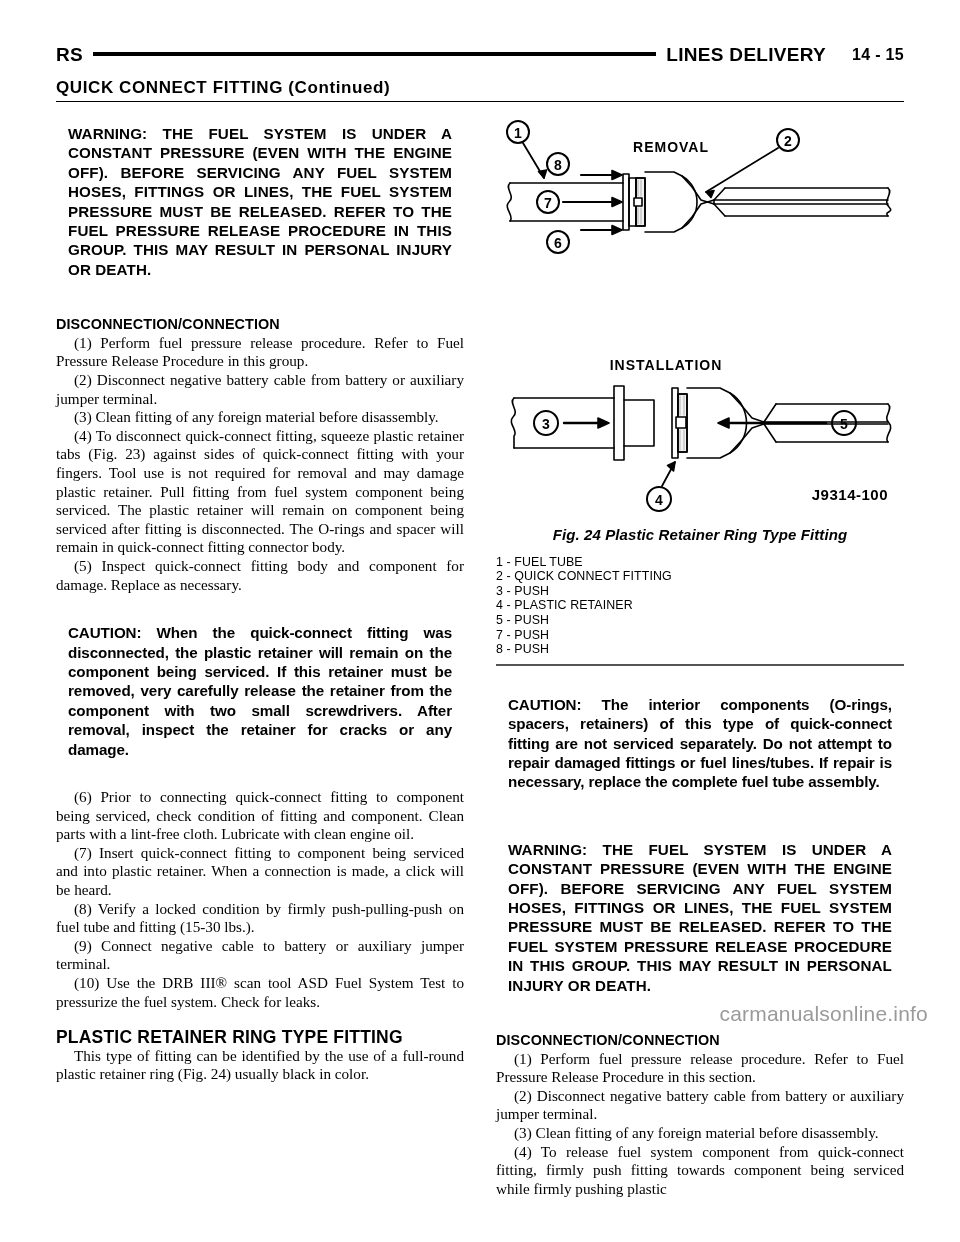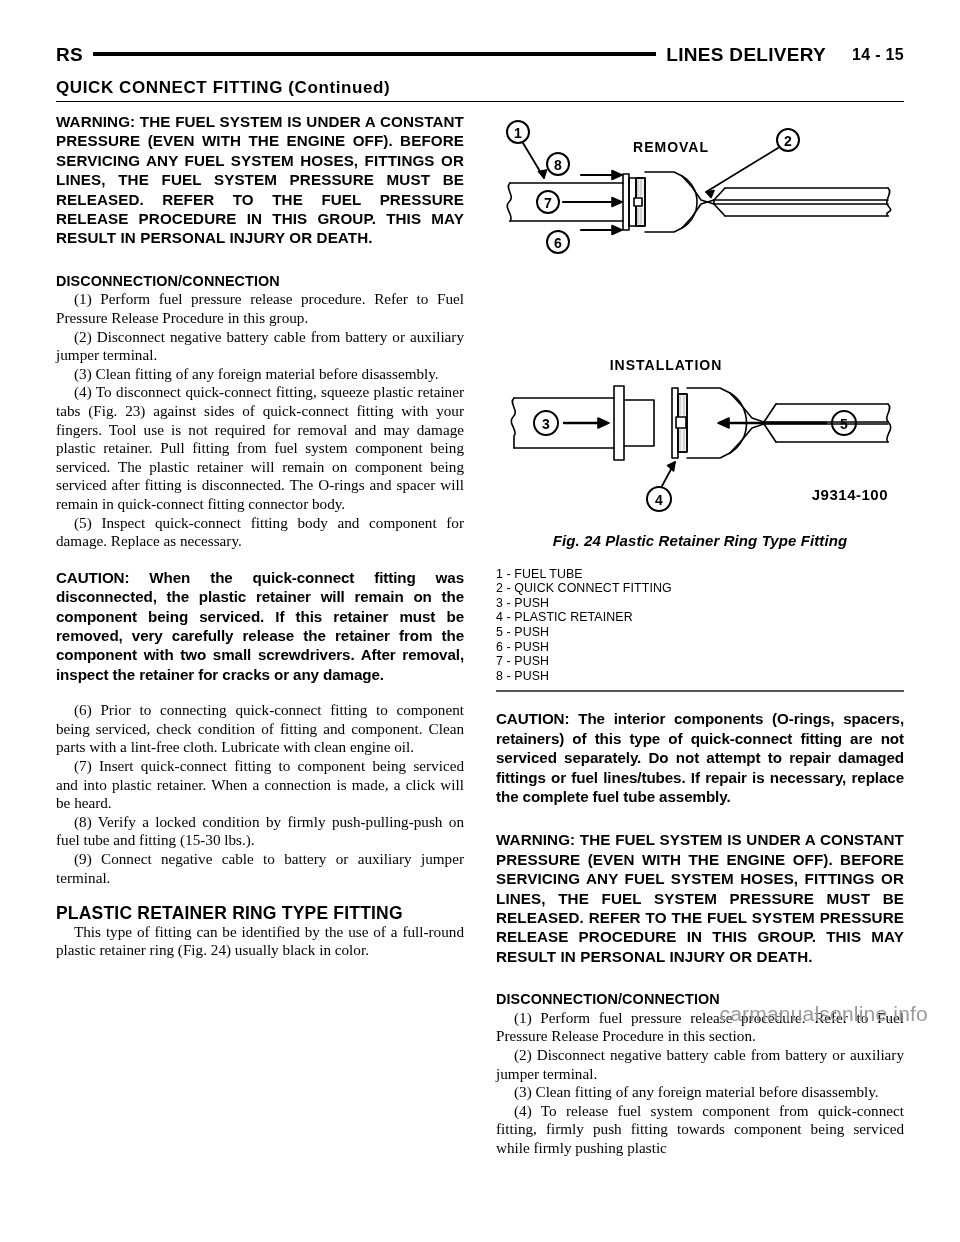--- a/index.html
+++ b/index.html
@@ -99,21 +99,21 @@
   }
   p.indent { text-indent: 18px; }
 
   .notice {
     font-family: "Liberation Sans", sans-serif;
     font-size: 15.2px;
     font-weight: bold;
     line-height: 19.4px;
     text-align: justify;
     letter-spacing: -0.1px;
-    margin: 0;
+    margin: 12px;
   }
   .notice.caps { letter-spacing: 0.1px; }
 
   .subhead {
     font-family: "Liberation Sans", sans-serif;
     font-size: 14.4px;
     font-weight: bold;
     letter-spacing: 0.1px;
     margin: 0;
   }
@@ -133,21 +133,21 @@
     width: 408px;
   }
   .figure-svg-wrap { width: 408px; }
   .fig-caption {
     font-family: "Liberation Sans", sans-serif;
     font-size: 15px;
     font-weight: bold;
     font-style: italic;
     text-align: center;
     letter-spacing: 0.1px;
-    margin: 16px;
+    margin: 10px;
   }
   .fig-legend {
     font-family: "Liberation Sans", sans-serif;
     font-size: 12.4px;
     line-height: 14.6px;
     letter-spacing: 0.1px;
     margin: 0;
   }
   .fig-rule {
     width: 408px;
@@ -199,20 +199,21 @@
     <div class="gap-md"></div>
 
     <p class="notice">CAUTION: When the quick-connect fitting was disconnected, the plastic retainer will remain on the component being serviced. If this retainer must be removed, very carefully release the retainer from the component with two small screwdrivers. After removal, inspect the retainer for cracks or any damage.</p>
 
     <div class="gap-md"></div>
 
     <p class="indent">(6) Prior to connecting quick-connect fitting to component being serviced, check condition of fitting and component. Clean parts with a lint-free cloth. Lubricate with clean engine oil.</p>
     <p class="indent">(7) Insert quick-connect fitting to component being serviced and into plastic retainer. When a connection is made, a click will be heard.</p>
     <p class="indent">(8) Verify a locked condition by firmly push-pulling-push on fuel tube and fitting (15-30 lbs.).</p>
     <p class="indent">(9) Connect negative cable to battery or auxiliary jumper terminal.</p>
+    <p class="indent">(10) Use the DRB III® scan tool ASD Fuel System Test to pressurize the fuel system. Check for leaks.</p>
 
     <div class="gap-md"></div>
 
     <p class="section-head">PLASTIC RETAINER RING TYPE FITTING</p>
     <p class="indent">This type of fitting can be identified by the use of a full-round plastic retainer ring (Fig. 24) usually black in color.</p>
   </div>
 
   <div class="col col-right">
 
     <div class="figure">
@@ -338,21 +339,20 @@
       </div>
 
       <p class="fig-caption">Fig. 24 Plastic Retainer Ring Type Fitting</p>
 
       <div style="margin-top:6px;">
         <p class="fig-legend">1 - FUEL TUBE</p>
         <p class="fig-legend">2 - QUICK CONNECT FITTING</p>
         <p class="fig-legend">3 - PUSH</p>
         <p class="fig-legend">4 - PLASTIC RETAINER</p>
         <p class="fig-legend">5 - PUSH</p>
-        <p class="fig-legend">6 - PUSH</p>
         <p class="fig-legend">7 - PUSH</p>
         <p class="fig-legend">8 - PUSH</p>
       </div>
 
       <div class="fig-rule"></div>
     </div>
 
     <div class="gap-md"></div>
 
     <p class="notice">CAUTION: The interior components (O-rings, spacers, retainers) of this type of quick-connect fitting are not serviced separately. Do not attempt to repair damaged fittings or fuel lines/tubes. If repair is necessary, replace the complete fuel tube assembly.</p>

